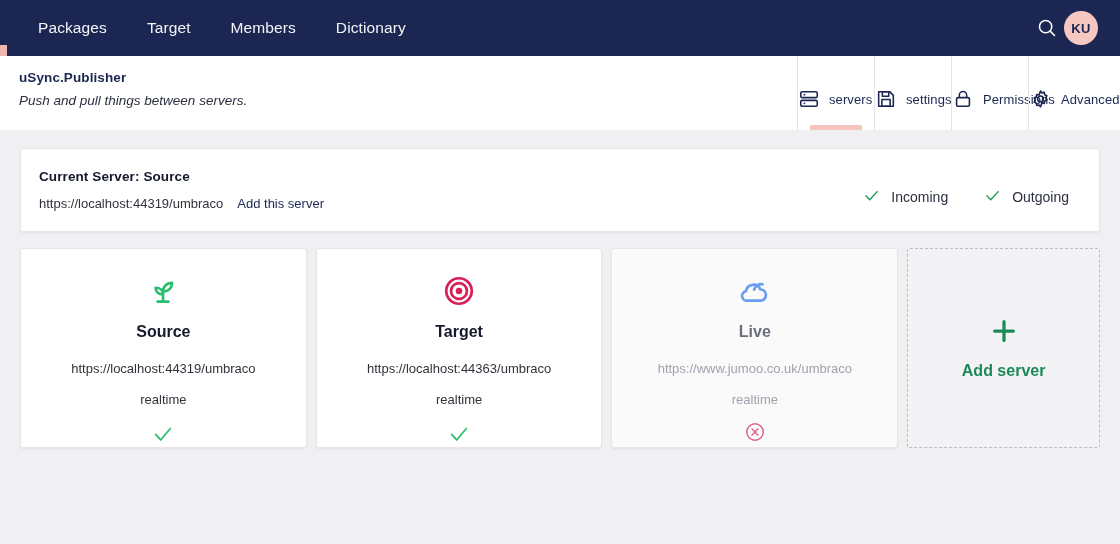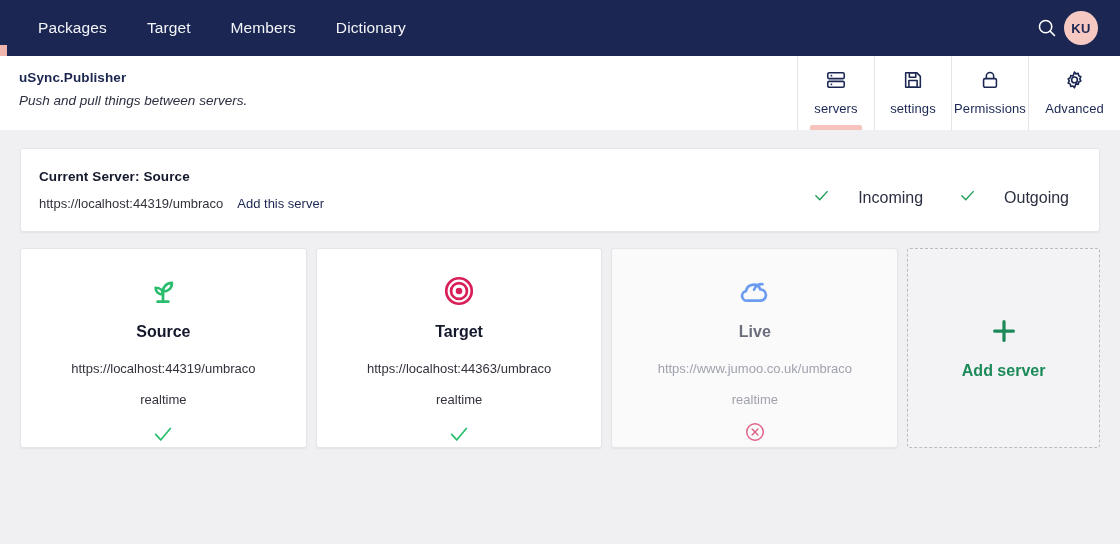--- a/index.html
+++ b/index.html
@@ -100,21 +100,20 @@
   }
   .tabs {
     display: flex;
     align-items: stretch;
     flex: 0 0 auto;
   }
   .tab {
     width: 77px;
     padding-top: 12px;
     display: flex;
-    flex-direction: column;
     align-items: center;
     gap: 9px;
     border-left: 1px solid #e4e4e8;
     position: relative;
     cursor: pointer;
     color: #1b2752;
   }
   .tab:last-child { width: 92px; border-right: 0; text-align: center; }
   .tab-label {
     font-size: 13px;
@@ -174,22 +173,22 @@
   .panel-right {
     display: flex;
     align-items: center;
     gap: 36px;
     padding-top: 18px;
     padding-right: 8px;
   }
   .flag {
     display: flex;
     align-items: center;
-    gap: 28px;
-    font-size: 16px;
+    gap: 11px;
+    font-size: 14px;
     color: #2b2f40;
   }
 
   
   .cards {
     margin-top: 16px;
     display: flex;
     gap: 9px;
   }
   .card {

